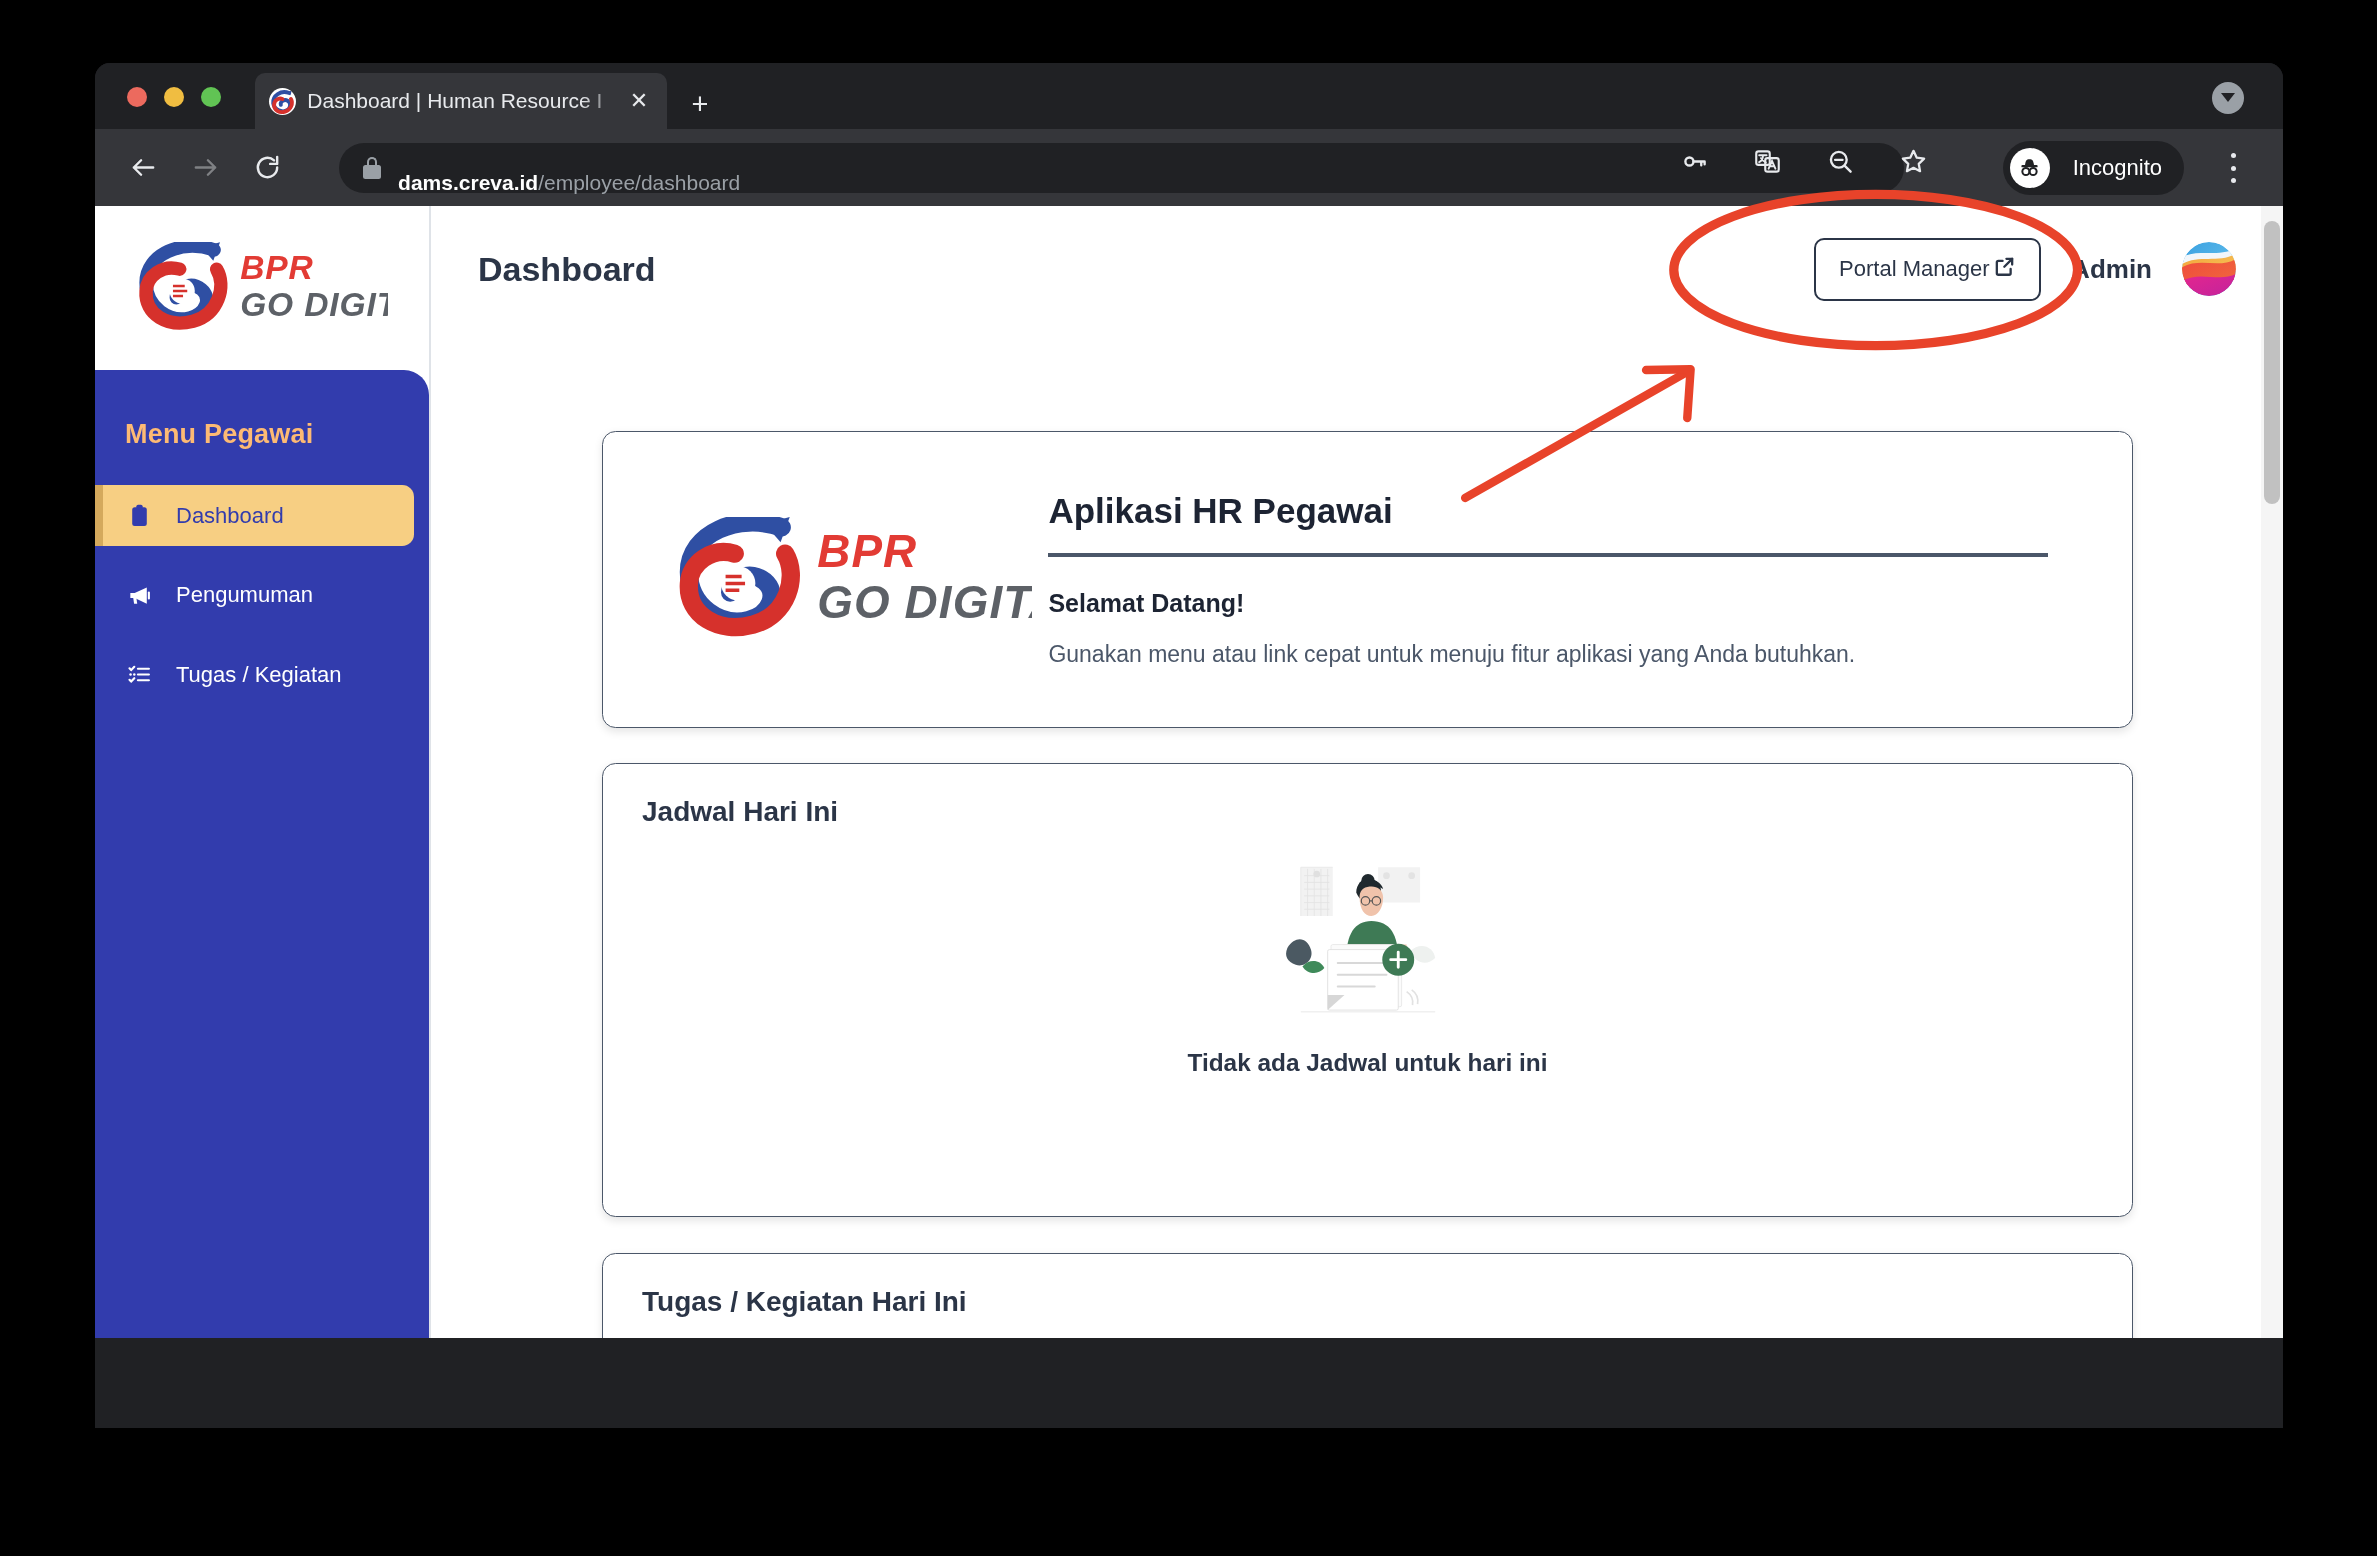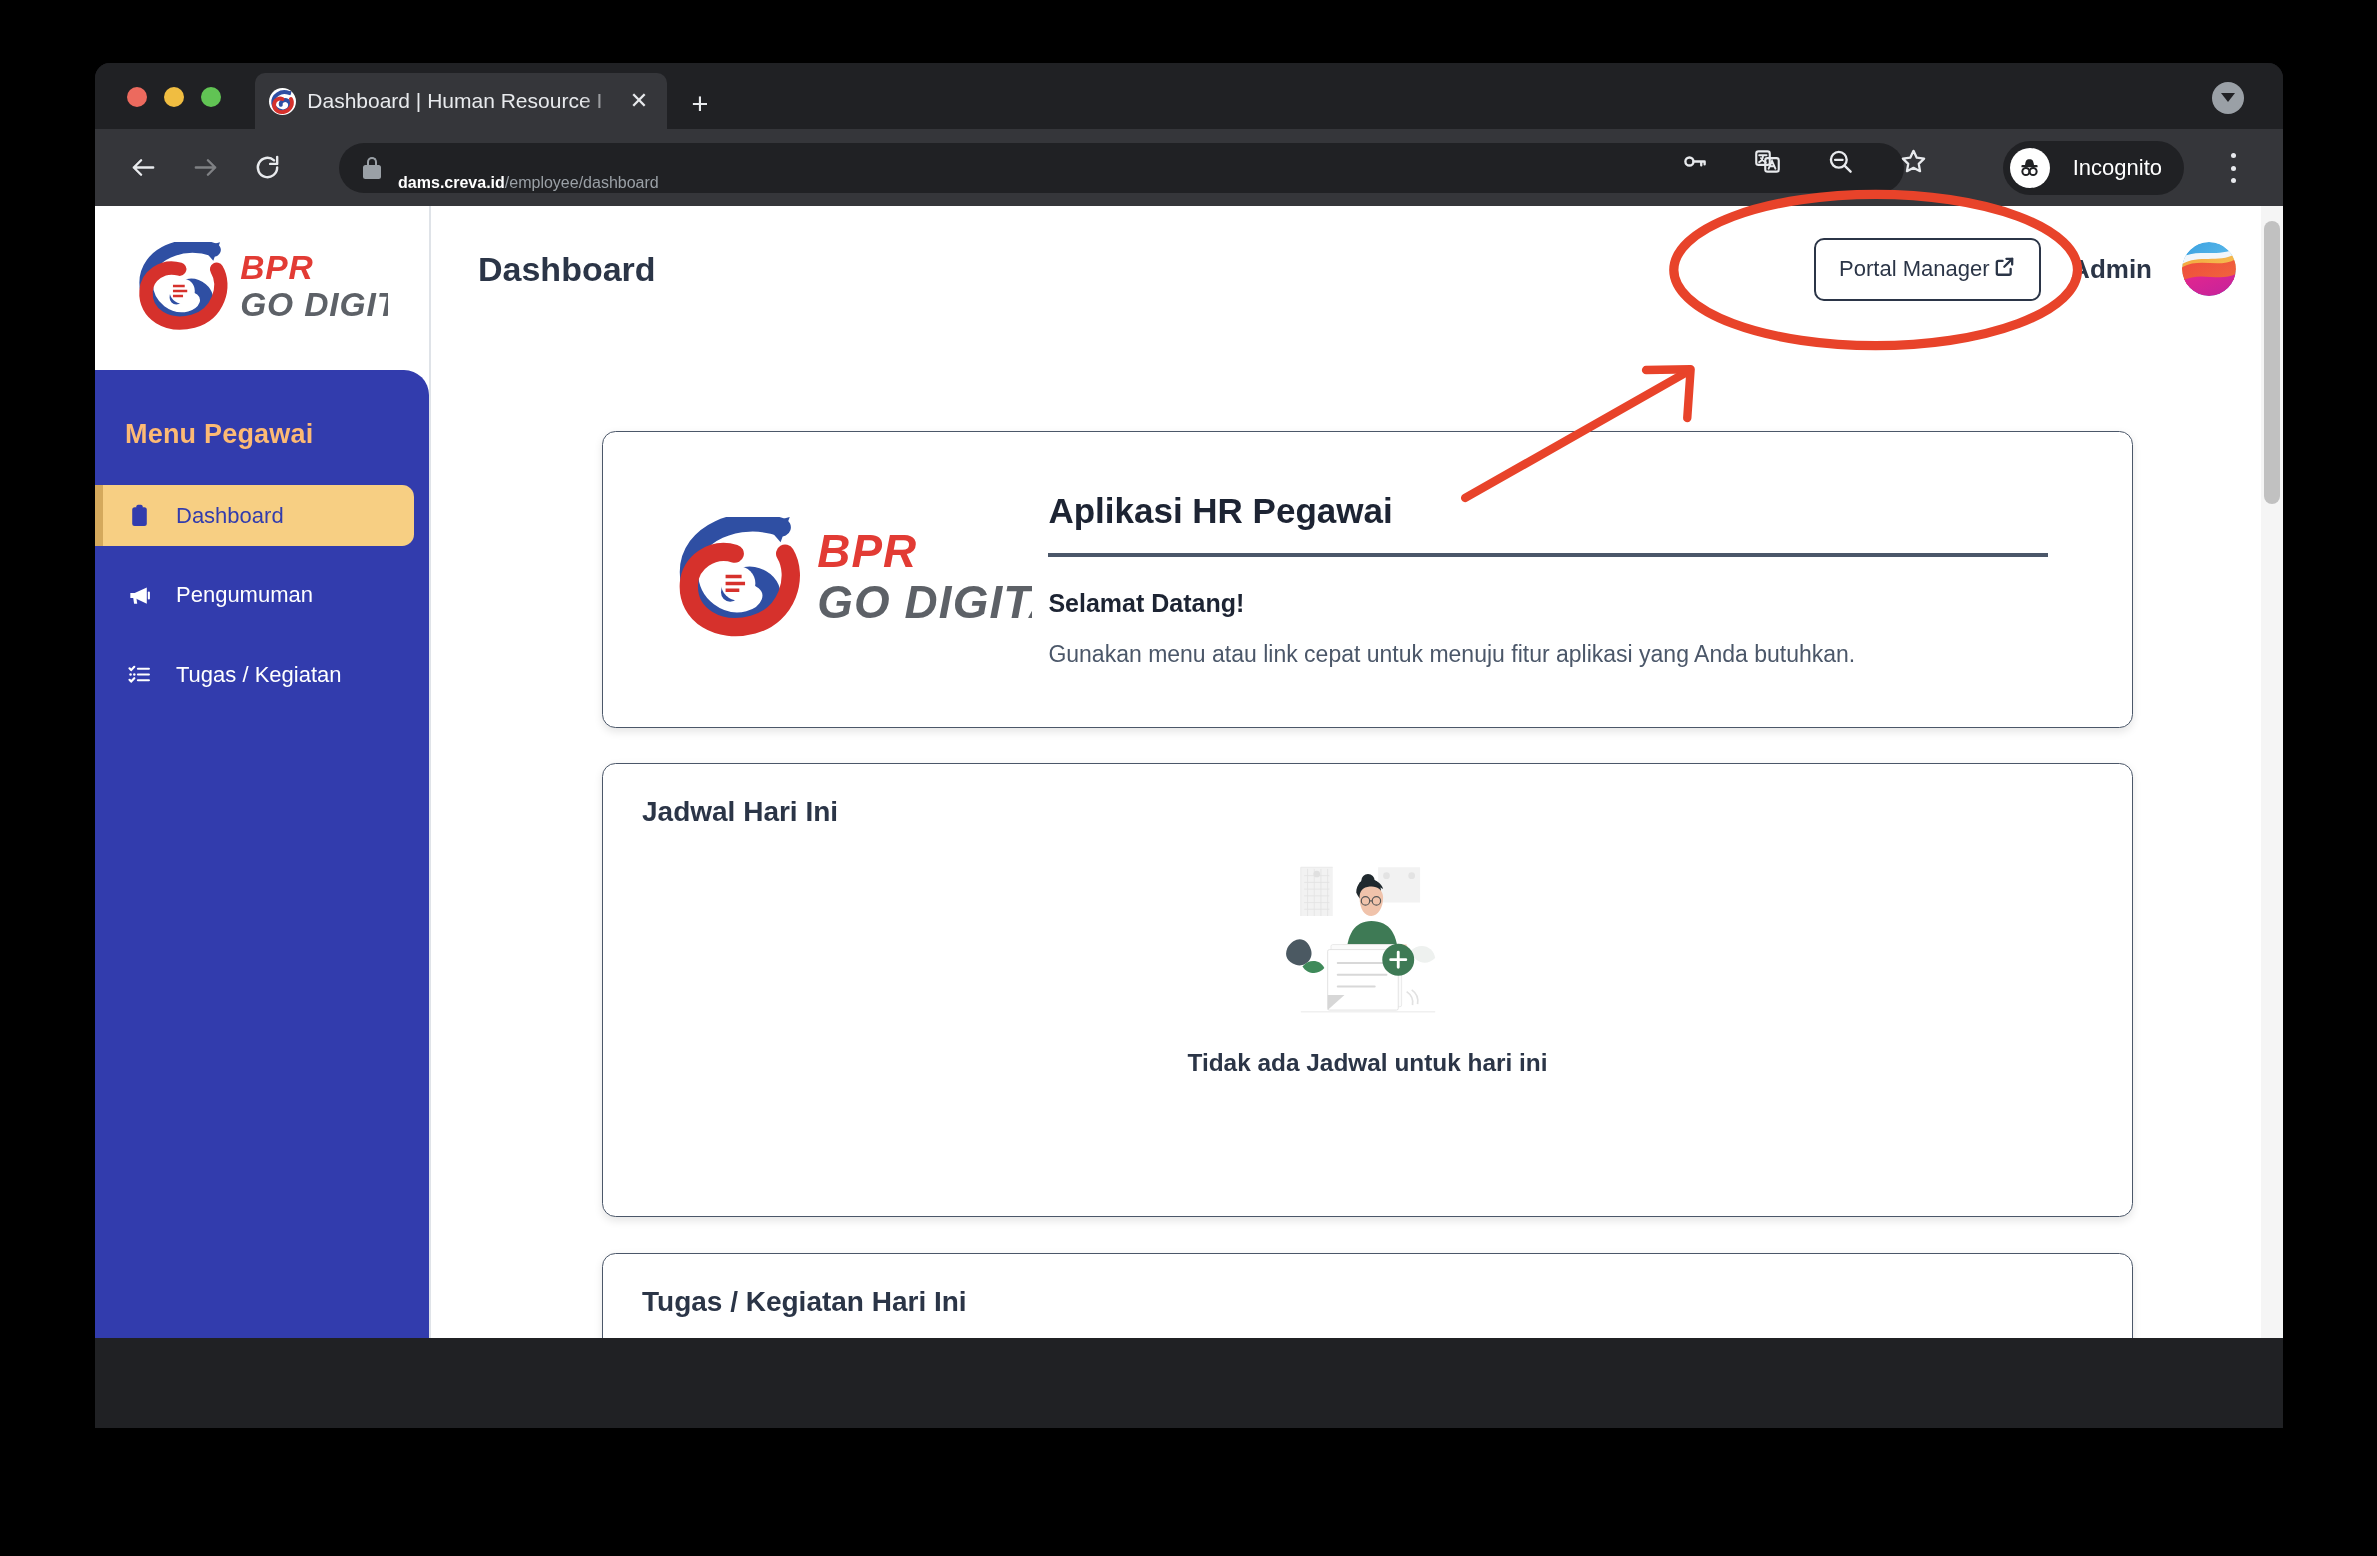--- a/index.html
+++ b/index.html
@@ -104,21 +104,21 @@
   .lock-icon .body {
     position: absolute; left: 0; bottom: 0;
     width: 18.5px; height: 13.5px; background: #9aa0a6; border-radius: 2.5px;
   }
   .lock-icon .shackle {
     position: absolute; left: 4.2px; top: 0;
     width: 10px; height: 10px;
     border: 2.9px solid #9aa0a6; border-bottom: none;
     border-radius: 5.9px 5.9px 0 0;
   }
-  .url-text { font-size: 16px; color: #9aa0a6; white-space: nowrap; margin-top: 31px; }
+  .url-text { font-size: 21px; color: #9aa0a6; white-space: nowrap; margin-top: 31px; }
   .url-text .host { color: #ffffff; font-weight: 700; }
 
   .omni-actions {
     position: absolute; right: 99px; top: 15px;
     display: flex; align-items: center; gap: 39px;
   }
   .omni-icon {
     width: 34px; height: 34px; color: #e8eaed;
     display: flex; align-items: center; justify-content: center;
   }

